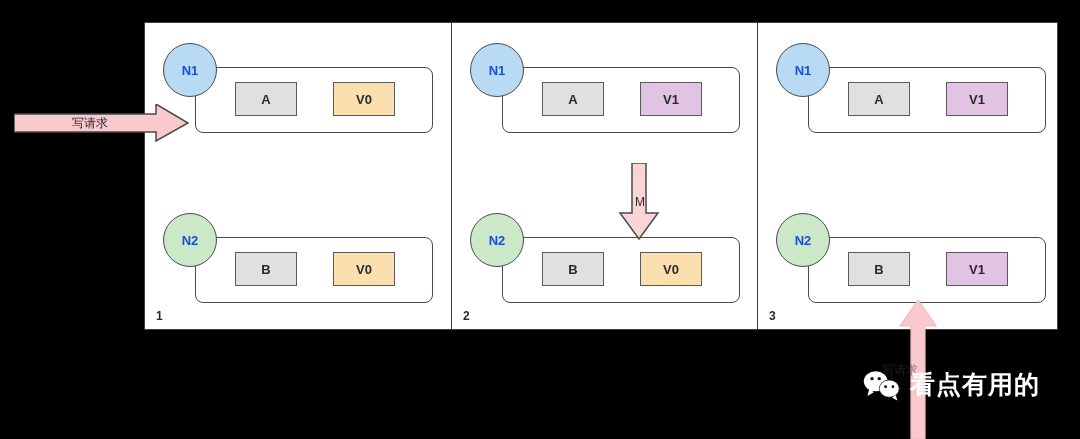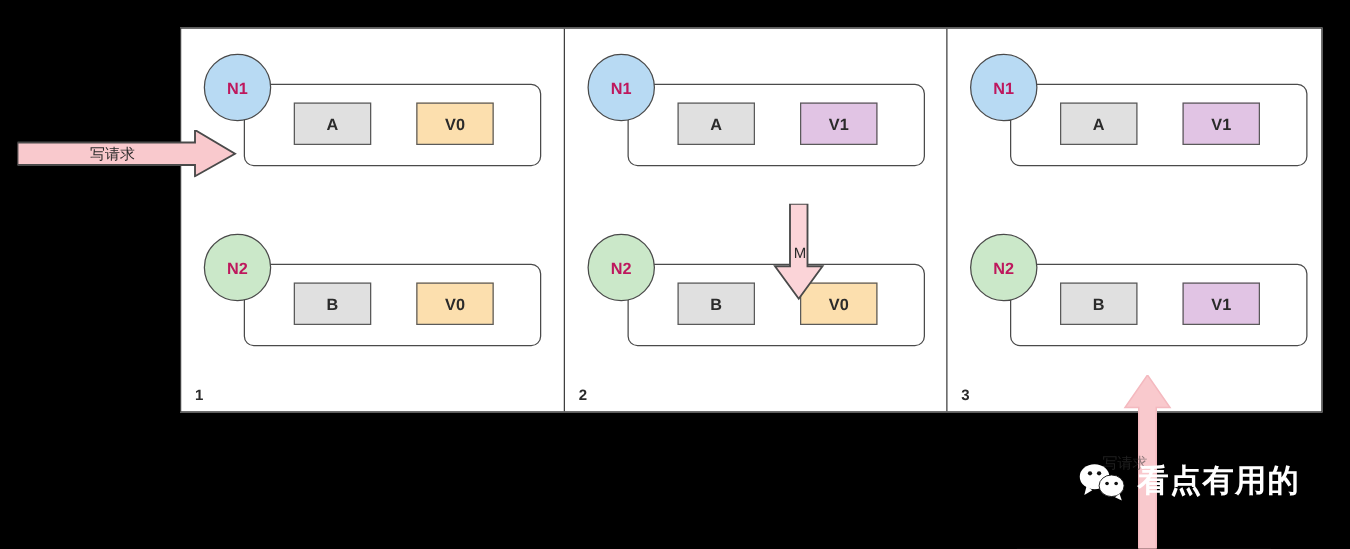--- a/index.html
+++ b/index.html
@@ -53,21 +53,21 @@
   }
 
   
   .node-group {
     position: absolute;
     left: 18px;
     width: 272px;
     height: 96px;
   }
   .node-group.top    { top: 20px; }
-  .node-group.bottom { top: 164px; }
+  .node-group.bottom { top: 190px; }
 
   .node-box {
     position: absolute;
     left: 32px;
     top: 24px;
     width: 238px;
     height: 66px;
     border: 1.5px solid #4a4a4a;
     border-radius: 8px;
     background: #ffffff;
@@ -81,21 +81,21 @@
     width: 54px;
     height: 54px;
     border-radius: 50%;
     border: 1.5px solid #4a4a4a;
     box-sizing: border-box;
     display: flex;
     align-items: center;
     justify-content: center;
     font-size: 13px;
     font-weight: bold;
-    color: #be185d;
+    color: #1d4ed8;
     z-index: 3;
   }
   .node-circle.n1 { background: #b8daf3; }
   .node-circle.n2 { background: #cbe8c9; }
 
   
   .cell {
     position: absolute;
     top: 39px;
     width: 62px;

